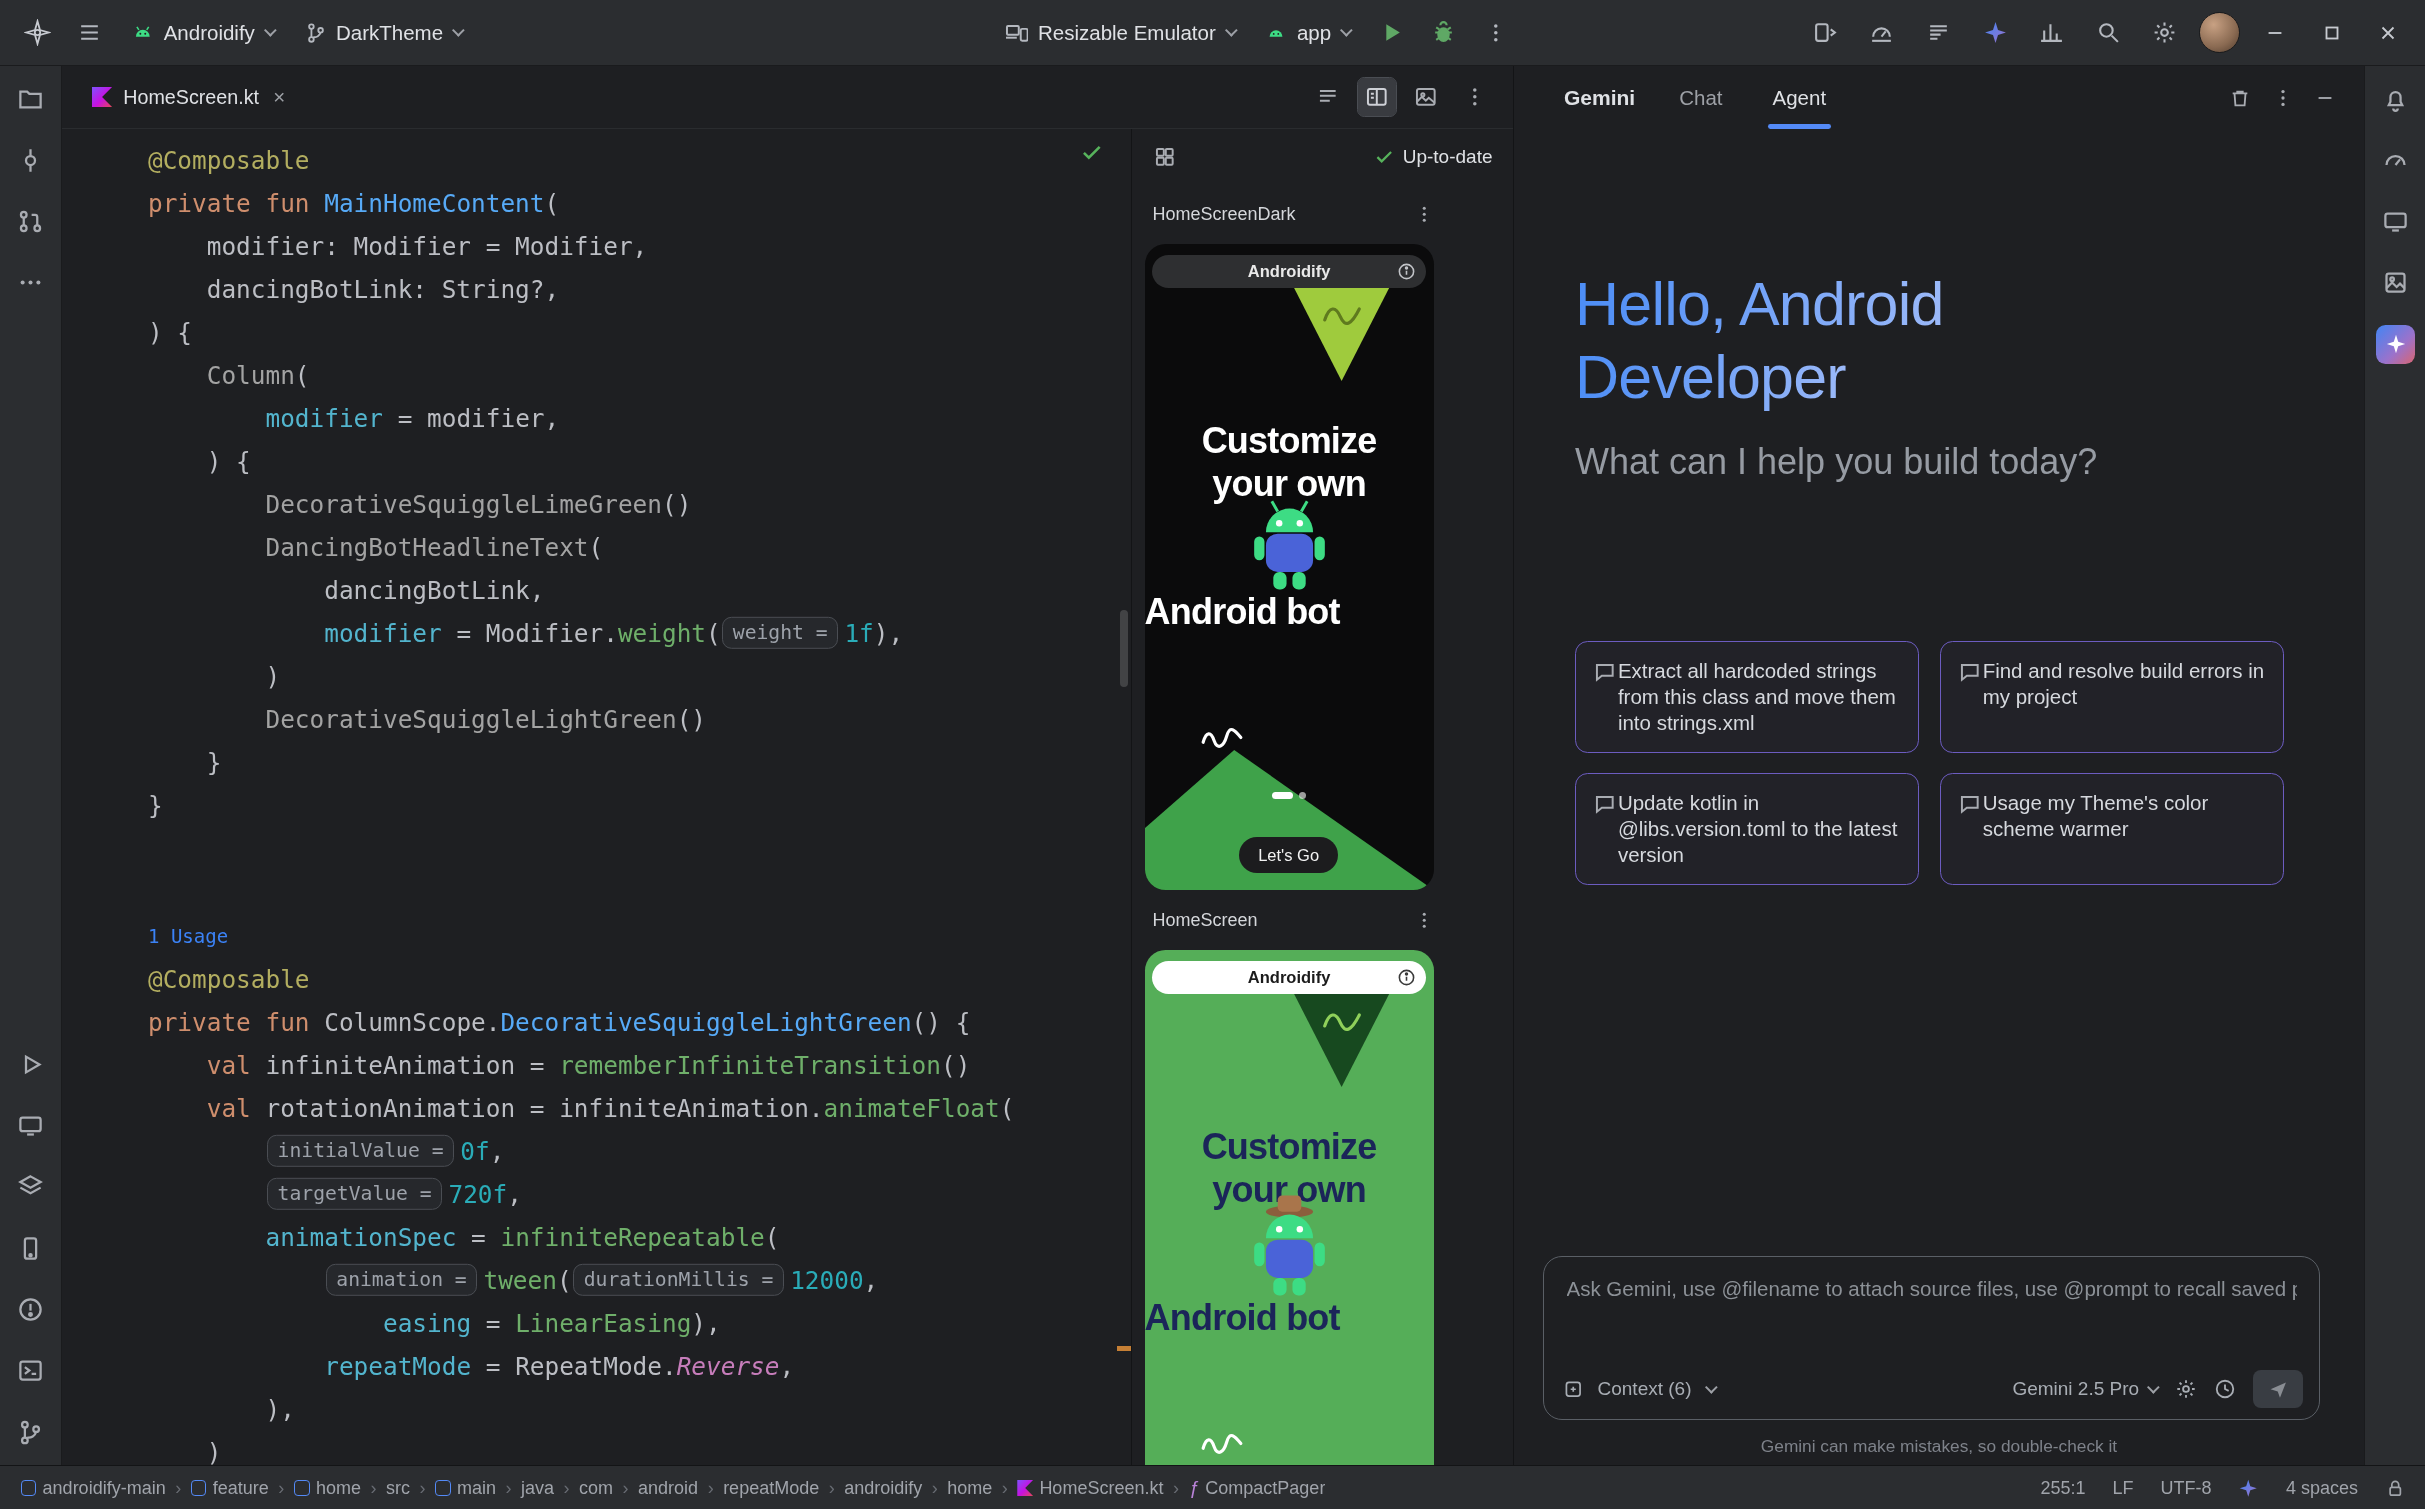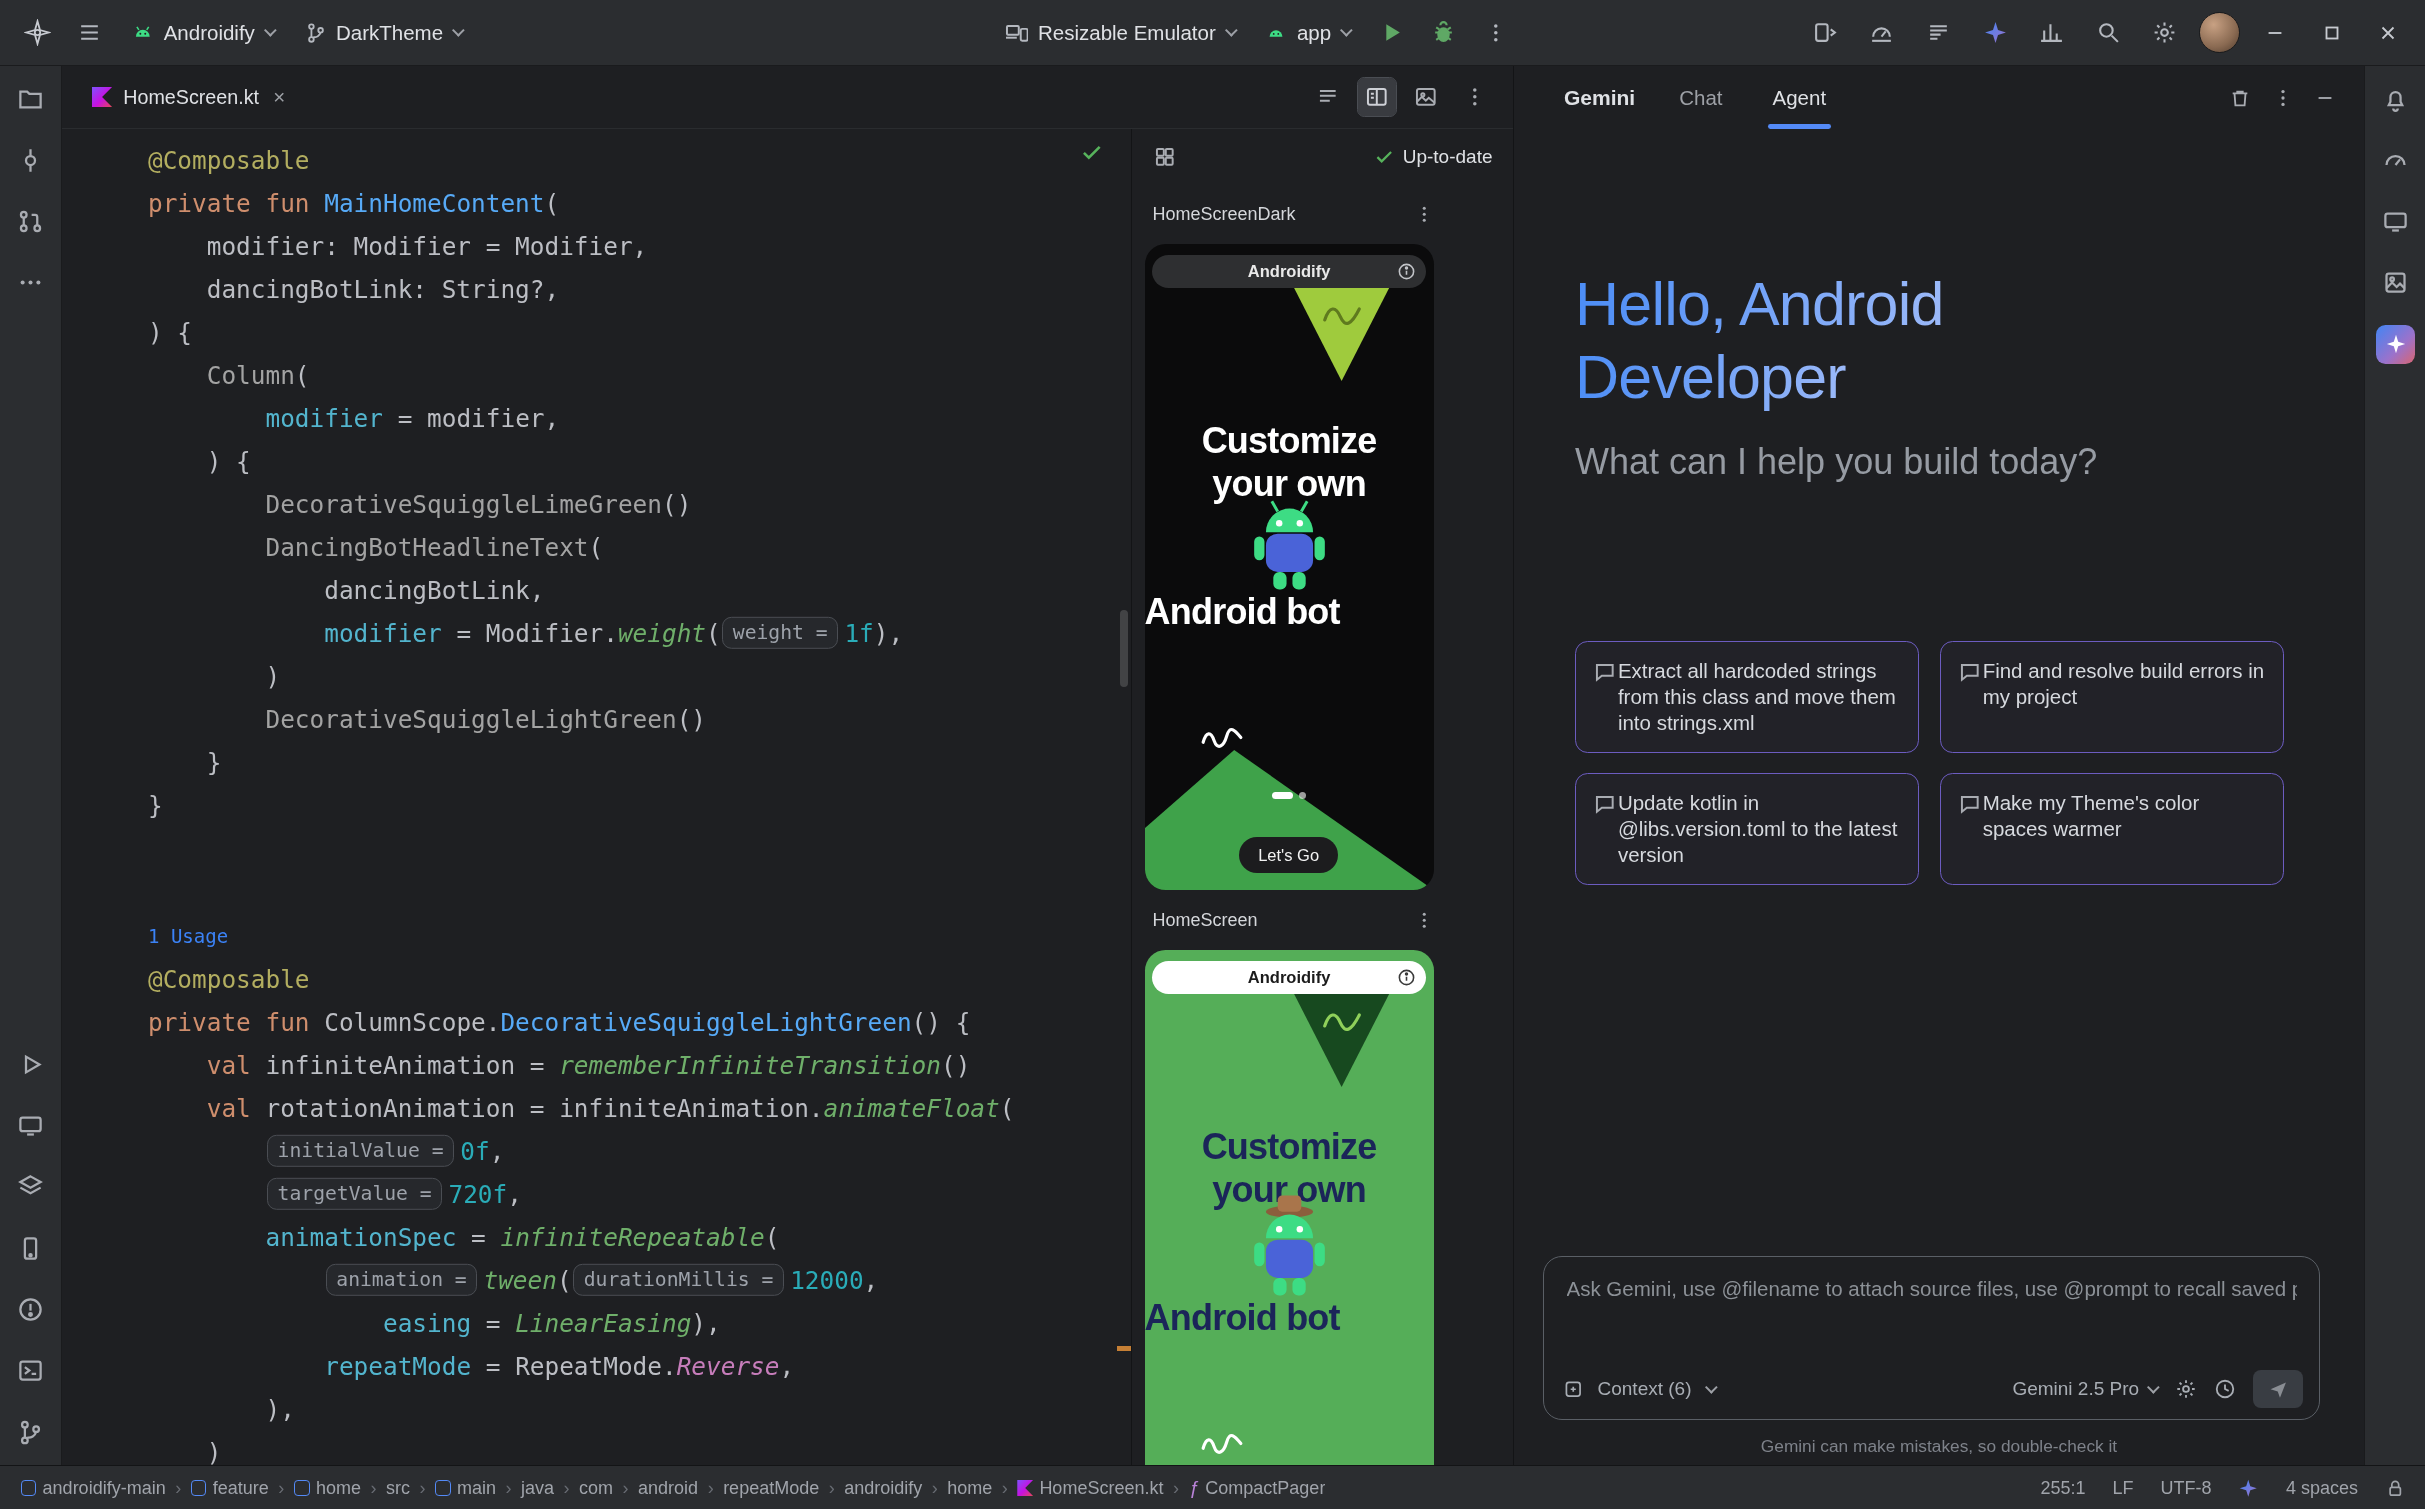--- a/index.html
+++ b/index.html
@@ -40,21 +40,21 @@
   .editor-split{flex:1;display:flex;min-height:0}
 
   
   .code-area{flex:1;position:relative;overflow:hidden;padding:9.5px 0 0 86px;background:var(--editor-bg,#1E1F22)}
   .code-line{white-space:pre;font-family:"DejaVu Sans Mono","Liberation Mono",monospace;font-size:24.4px;line-height:43px;min-height:43px;color:#BCBEC4}
   .tk-p{color:#BCBEC4}
   .tk-k{color:#CF8E6D}
   .tk-a{color:#B3AE60}
   .tk-f{color:#57AAF7}
   .tk-c{color:#a3a3a3}
-  .tk-g{color:#6FAF6A;font-style:italic}
+  .tk-g{color:#6FAF6A;}
   .tk-na{color:#53B5CE}
   .tk-n{color:#2AACB8}
   .tk-pr{color:#C77DBB;font-style:italic}
   .tk-u{color:#3b82f6;font-size:19px}
   .tk-h{display:inline-block;font-size:19.7px;line-height:30px;padding:0 9.5px;margin:0 6.3px 0 1.6px;border:1.6px solid #4A4D53;border-radius:9.5px;color:#9DA2AA;background:#26282C;transform:translateY(-3.2px)}
   .inspection{position:absolute;top:11px;right:27px}
   .scroll-thumb{position:absolute;right:3.2px;top:481px;width:7.9px;height:77px;border-radius:3.9px;background:rgba(255,255,255,.16)}
   .scroll-mark{position:absolute;right:0;top:1217px;width:14px;height:4.7px;background:#C57F35}
 
   
@@ -633,21 +633,21 @@
                 </svg>
               </span>
             <span>Update kotlin in @libs.version.toml to the latest version</span>
           </div>
           <div class="g-card">
             <span class="cic">
                 <svg width="23.6" height="23.6" viewBox="0 0 24 24" fill="none" stroke="currentColor" stroke-width="2">
                   <path d="M4 5h16v11H9l-5 4z"></path>
                 </svg>
               </span>
-            <span>Make my Theme's color spaces warmer</span>
+            <span>Usage my Theme's color scheme warmer</span>
           </div>
         </div>
 
         <div class="g-input">
           <input type="text" placeholder="Ask Gemini, use @filename to attach source files, use @prompt to recall saved pr" style="">
           <div class="g-input-footer">
             <span class="g-ctx">
               <svg width="20.5" height="20.5" viewBox="0 0 24 24" fill="none" stroke="#A8ADB4" stroke-width="2">
                   <rect x="4" y="4" width="16" height="16" rx="3"></rect>
                   <path d="M12 9v6M9 12h6"></path>

